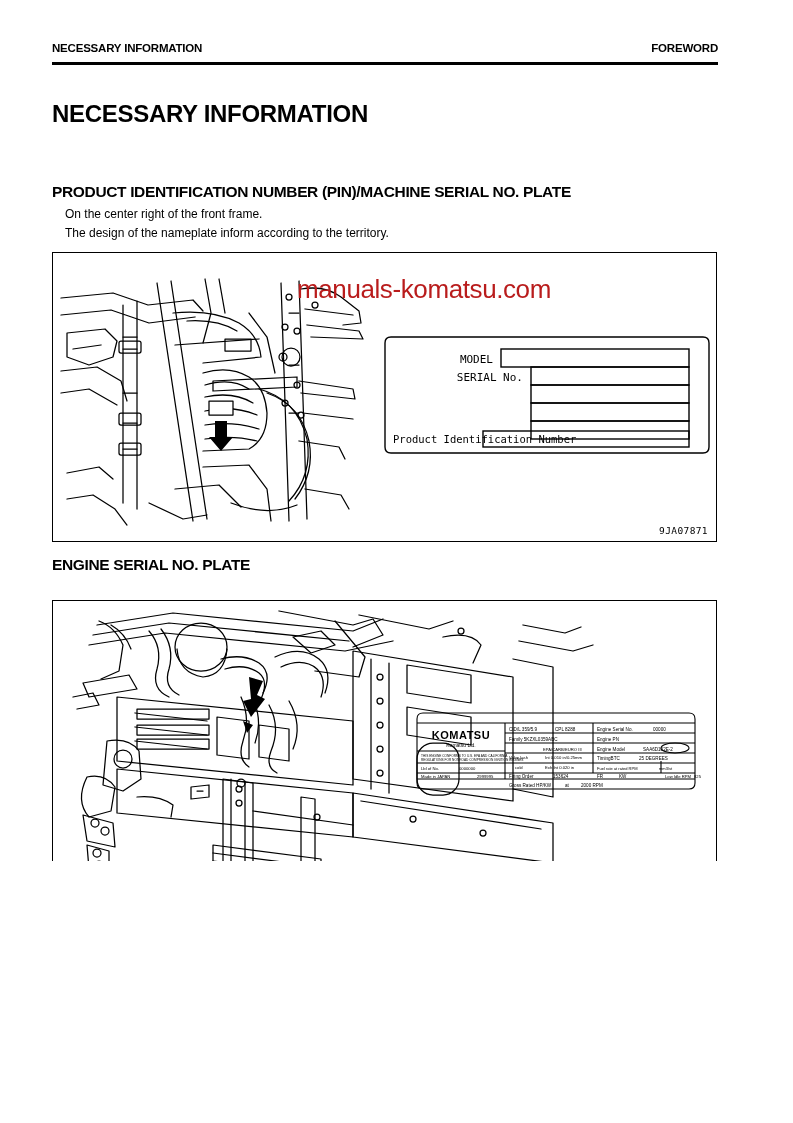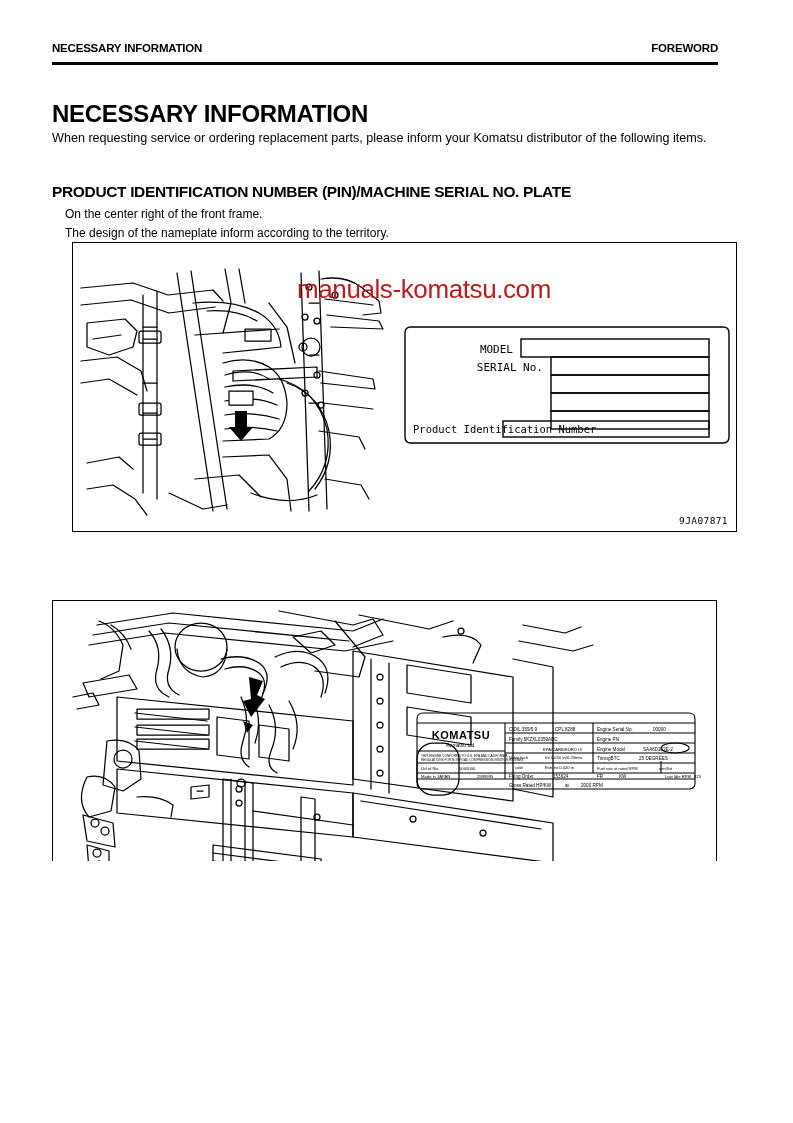--- a/index.html
+++ b/index.html
@@ -100,21 +100,21 @@
     font-weight: bold;
   }
 
   
   .figbox {
     position: absolute;
     border: 1.6px solid #000000;
     background: #ffffff;
     overflow: hidden;
   }
-  #figure-pin   { left: 52px; top: 242px; width: 663px; height: 288px; margin-left: 20px; }
+  #figure-pin   { left: 52px; top: 252px; width: 663px; height: 288px; }
   #figure-engine{ left: 52px; top: 600px; width: 663px; height: 288px; }
 
   .fig-code {
     position: absolute;
     right: 8px;
     bottom: 5px;
     font-family: "DejaVu Sans Mono", monospace;
     font-size: 9.5px;
     letter-spacing: 0.4px;
   }
@@ -144,21 +144,20 @@
 
 <div class="page">
 
   <div class="header">
     <div class="header-left">NECESSARY INFORMATION</div>
     <div class="header-right">FOREWORD</div>
   </div>
   <div class="header-rule"></div>
 
   <div class="h1">NECESSARY INFORMATION</div>
-  <div class="intro">When requesting service or ordering replacement parts, please inform your Komatsu distributor of the following items.</div>
 
   <div class="h2 h2-pin">PRODUCT IDENTIFICATION NUMBER (PIN)/MACHINE SERIAL NO. PLATE</div>
   <div class="sub sub-a">On the center right of the front frame.</div>
   <div class="sub sub-b">The design of the nameplate inform according to the territory.</div>
 
   <div class="figbox" id="figure-pin">
     <svg class="art" viewBox="0 0 663 288" preserveAspectRatio="none">
       <g fill="none" stroke="#000" stroke-width="1.25" stroke-linejoin="round" stroke-linecap="round">
 
         <path d="M8 45 L60 40 L95 52 L140 47 L150 58"></path>
@@ -243,20 +242,21 @@
       <text x="440" y="110" text-anchor="end" font-family="DejaVu Sans Mono, monospace" font-size="11">MODEL</text>
       <text x="470" y="128" text-anchor="end" font-family="DejaVu Sans Mono, monospace" font-size="11">SERIAL No.</text>
       <text x="340" y="190" font-family="DejaVu Sans Mono, monospace" font-size="10.5">Product Identification Number</text>
     </svg>
 
     <div class="fig-code">9JA07871</div>
   </div>
 
   <div class="watermark">manuals-komatsu.com</div>
 
+  <div class="h2 h2-engine">ENGINE SERIAL NO. PLATE</div>
 
   <div class="figbox" id="figure-engine">
     <svg class="art" viewBox="0 0 663 288" preserveAspectRatio="none">
       <g fill="none" stroke="#000" stroke-width="1.25" stroke-linejoin="round" stroke-linecap="round">
 
         <path d="M44 24 L120 12 L300 30 L330 18"></path>
         <path d="M40 34 L116 22 L296 40"></path>
         <path d="M36 44 L112 32 L292 50 L340 40"></path>
 
         <path d="M226 10 L300 24 L320 18 L330 34 L300 46"></path>

